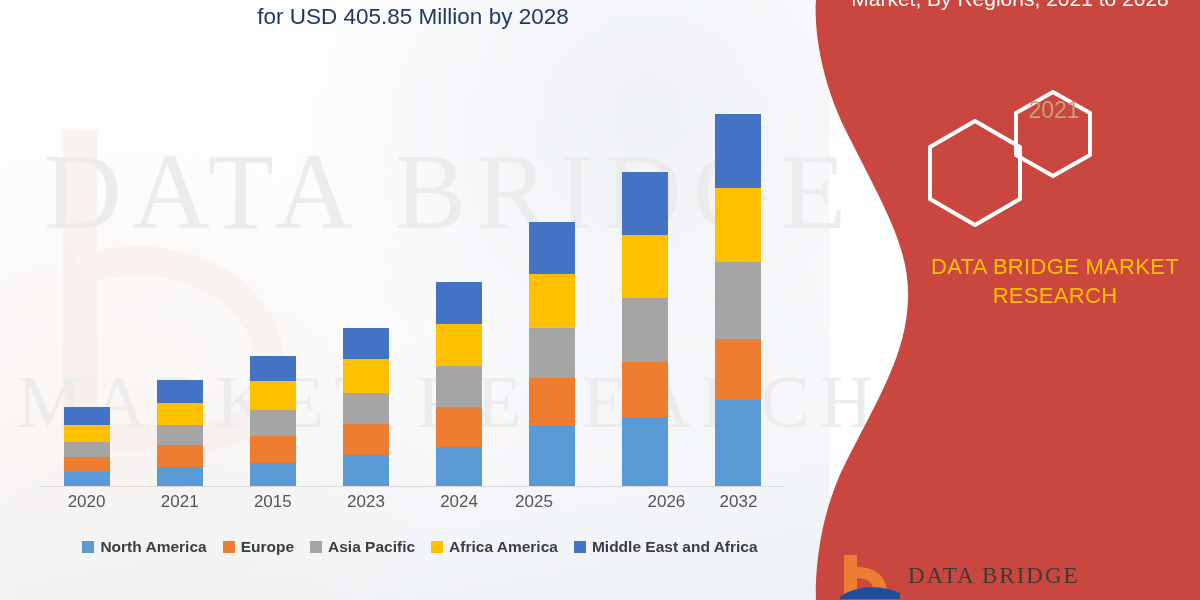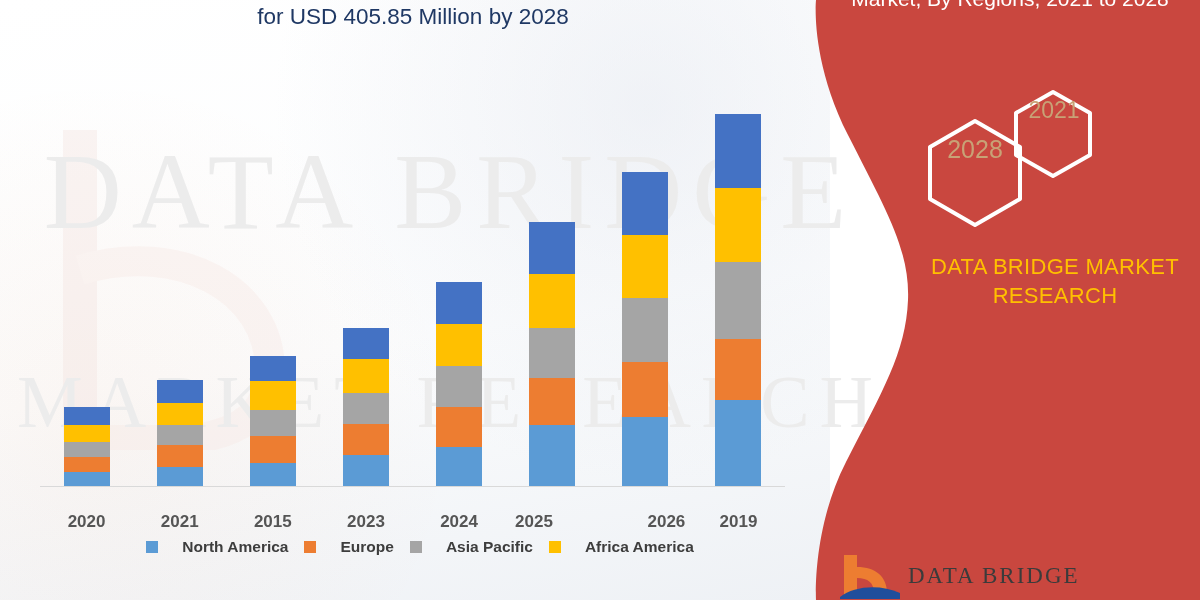--- a/index.html
+++ b/index.html
@@ -109,40 +109,39 @@
     top: 492px;
     width: 745px;
     height: 30px;
   }
   .xlab {
     position: absolute;
     top: 0;
     width: 80px;
     text-align: center;
     font-size: 17px;
-    font-weight: bold;
+    font-weight: normal;
     color: #555555;
-    margin-top: 20px;
   }
 
   
   .legend {
     position: absolute;
     left: 40px;
     top: 538px;
     width: 760px;
     display: flex;
     align-items: center;
     justify-content: center;
     gap: 16px;
   }
   .legend-item {
     display: flex;
     align-items: center;
-    gap: 24px;
+    gap: 6px;
     font-size: 15.5px;
     font-weight: bold;
     color: #3d3d3d;
     white-space: nowrap;
   }
   .swatch {
     width: 12px;
     height: 12px;
     flex: 0 0 12px;
   }
@@ -309,60 +308,63 @@
     </div>
 
   <div class="xlabels" id="xlabels">
       <div class="xlab" style="left: 6.5625px;">2020</div>
       <div class="xlab" style="left: 99.6875px;">2021</div>
       <div class="xlab" style="left: 192.812px;">2015</div>
       <div class="xlab" style="left: 285.938px;">2023</div>
       <div class="xlab" style="left: 379.062px;">2024</div>
       <div class="xlab" style="left: 454px;">2025</div>
       <div class="xlab" style="left: 565.312px; text-align: right;">2026</div>
-      <div class="xlab" style="left: 658.438px;">2019</div>
+      <div class="xlab" style="left: 658.438px;">2032</div>
     </div>
 
   <div class="legend" id="legend">
       <div class="legend-item">
         <span class="swatch" style="background: rgb(91, 155, 213);"></span>
         <span>North America</span>
       </div>
       <div class="legend-item">
         <span class="swatch" style="background: rgb(237, 125, 49);"></span>
         <span>Europe</span>
       </div>
       <div class="legend-item">
         <span class="swatch" style="background: rgb(165, 165, 165);"></span>
         <span>Asia Pacific</span>
       </div>
       <div class="legend-item">
         <span class="swatch" style="background: rgb(255, 192, 0);"></span>
         <span>Africa America</span>
+      </div>
+      <div class="legend-item">
+        <span class="swatch" style="background: rgb(68, 114, 196);"></span>
+        <span>Middle East and Africa</span>
       </div>
     </div>
 
   <div class="red-panel">
     <svg width="410" height="600" viewBox="0 0 410 600">
       <path d="M26,0 C26,0 20,60 58,135 C96,210 120,250 118,300
                C116,352 92,392 56,462 C22,528 26,600 26,600
                L410,600 L410,0 Z" fill="#C9473F"></path>
     </svg>
   </div>
 
   <div class="red-title">
     <div>Market, By Regions, 2021 to 2028</div>
   </div>
 
   <div class="hexwrap">
     <svg width="200" height="140" viewBox="0 0 200 140" style="position:absolute;left:0;top:0;">
       <polygon points="133,4 170,25 170,67 133,88 96,67 96,25" fill="none" stroke="#ffffff" stroke-width="4" stroke-linejoin="round"></polygon>
       <polygon points="55,33 100,59 100,111 55,137 10,111 10,59" fill="none" stroke="#ffffff" stroke-width="4" stroke-linejoin="round"></polygon>
     </svg>
-    <div class="hex-num hex-2028">2028</div>
     <div class="hex-num hex-2021">2021</div>
   </div>
 
   <div class="brand">
     <div>DATA BRIDGE MARKET</div>
     <div>RESEARCH</div>
   </div>
 
   <div class="footer-logo">
     <svg width="60" height="46" viewBox="0 0 60 46">

